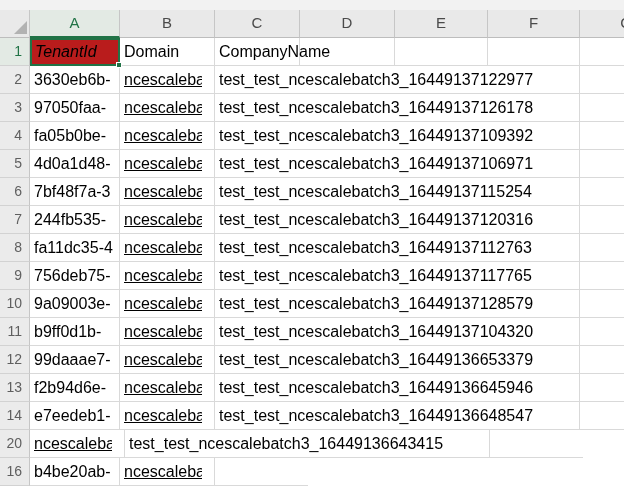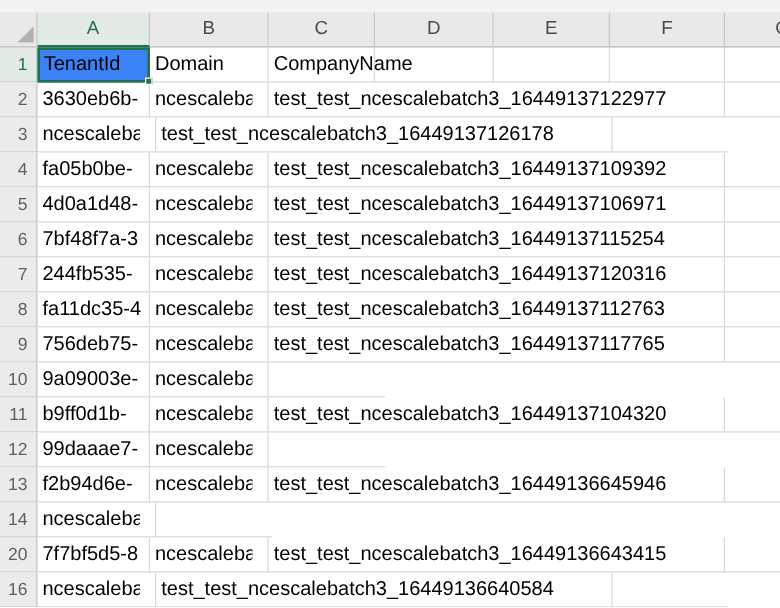--- a/index.html
+++ b/index.html
@@ -61,30 +61,30 @@
 
   .cell {
     flex:0 0 auto;
     border-bottom:1px solid #D9D9D9;
     font-size:16px; line-height:27px; color:#000;
     white-space:nowrap; padding-left:4px;
   }
   .br { border-right:1px solid #D9D9D9; }
   .cell-a { overflow:hidden; }
   .cell-b { overflow:hidden; }
-  .clip-b { display:block; width:78px; overflow:hidden; white-space:nowrap; }
+  .clip-b { display:block; width:78px; overflow:hidden; white-space:nowrap;text-decoration:underline; }
   .cell-cdef { overflow:visible; }
   .cell-cdef .company-text { display:block; }
 
   
   .cell-a1 {
     position:relative; z-index:2;
     border:2px solid #217346;
     padding-left:3px; line-height:23px;
-    background:#3b82f6; overflow:visible;
+    background:#b91c1c; overflow:visible;font-style:italic;
   }
   .fill-handle {
     position:absolute; right:-4px; bottom:-4px;
     width:6px; height:6px;
     background:#217346; border:1px solid #FFFFFF;
     z-index:3;
   }
 </style>
 </head>
 <body>
@@ -134,20 +134,23 @@
         <span class="clip-b">ncescaleba</span>
       </div>
       <div class="cell w-cdef cell-cdef br">
         <span class="company-text">test_test_ncescalebatch3_16449137122977</span>
       </div>
       <div class="cell w-g"></div>
     </div>
 
     <div class="row">
       <div class="gutter num">3</div>
+      <div class="cell w-a cell-a br">
+        <span class="a-text">97050faa-</span>
+      </div>
       <div class="cell w-b cell-b br">
         <span class="clip-b">ncescaleba</span>
       </div>
       <div class="cell w-cdef cell-cdef br">
         <span class="company-text">test_test_ncescalebatch3_16449137126178</span>
       </div>
       <div class="cell w-g"></div>
     </div>
 
     <div class="row">
@@ -235,20 +238,23 @@
     </div>
 
     <div class="row">
       <div class="gutter num">10</div>
       <div class="cell w-a cell-a br">
         <span class="a-text">9a09003e-</span>
       </div>
       <div class="cell w-b cell-b br">
         <span class="clip-b">ncescaleba</span>
       </div>
+      <div class="cell w-cdef cell-cdef br">
+        <span class="company-text">test_test_ncescalebatch3_16449137128579</span>
+      </div>
       <div class="cell w-g"></div>
     </div>
 
     <div class="row">
       <div class="gutter num">11</div>
       <div class="cell w-a cell-a br">
         <span class="a-text">b9ff0d1b-</span>
       </div>
       <div class="cell w-b cell-b br">
         <span class="clip-b">ncescaleba</span>
@@ -260,64 +266,70 @@
     </div>
 
     <div class="row">
       <div class="gutter num">12</div>
       <div class="cell w-a cell-a br">
         <span class="a-text">99daaae7-</span>
       </div>
       <div class="cell w-b cell-b br">
         <span class="clip-b">ncescaleba</span>
       </div>
+      <div class="cell w-cdef cell-cdef br">
+        <span class="company-text">test_test_ncescalebatch3_16449136653379</span>
+      </div>
       <div class="cell w-g"></div>
     </div>
 
     <div class="row">
       <div class="gutter num">13</div>
       <div class="cell w-a cell-a br">
         <span class="a-text">f2b94d6e-</span>
       </div>
       <div class="cell w-b cell-b br">
         <span class="clip-b">ncescaleba</span>
       </div>
       <div class="cell w-cdef cell-cdef br">
         <span class="company-text">test_test_ncescalebatch3_16449136645946</span>
       </div>
       <div class="cell w-g"></div>
     </div>
 
     <div class="row">
       <div class="gutter num">14</div>
-      <div class="cell w-b cell-b br">
-        <span class="clip-b">ncescaleba</span>
+      <div class="cell w-a cell-a br">
+        <span class="a-text">e7eedeb1-</span>
+      </div>
+      <div class="cell w-b cell-b br">
+        <span class="clip-b">ncescaleba</span>
+      </div>
+      <div class="cell w-cdef cell-cdef br">
+        <span class="company-text">test_test_ncescalebatch3_16449136648547</span>
       </div>
       <div class="cell w-g"></div>
     </div>
 
     <div class="row">
       <div class="gutter num">20</div>
-      <div class="cell w-a cell-a br">
-        <span class="a-text">7f7bf5d5-8</span>
-      </div>
       <div class="cell w-b cell-b br">
         <span class="clip-b">ncescaleba</span>
       </div>
       <div class="cell w-cdef cell-cdef br">
         <span class="company-text">test_test_ncescalebatch3_16449136643415</span>
       </div>
       <div class="cell w-g"></div>
     </div>
 
     <div class="row">
       <div class="gutter num">16</div>
-      <div class="cell w-b cell-b br">
-        <span class="clip-b">ncescaleba</span>
-      </div>
-      <div class="cell w-cdef cell-cdef br">
-        <span class="company-text">test_test_ncescalebatch3_16449136640584</span>
+      <div class="cell w-a cell-a br">
+        <span class="a-text">b4be20ab-</span>
+      </div>
+      <div class="cell w-b cell-b br">
+        <span class="clip-b">ncescaleba</span>
       </div>
       <div class="cell w-g"></div>
     </div>
   </div>
 
 </div>
 
 </body></html>

